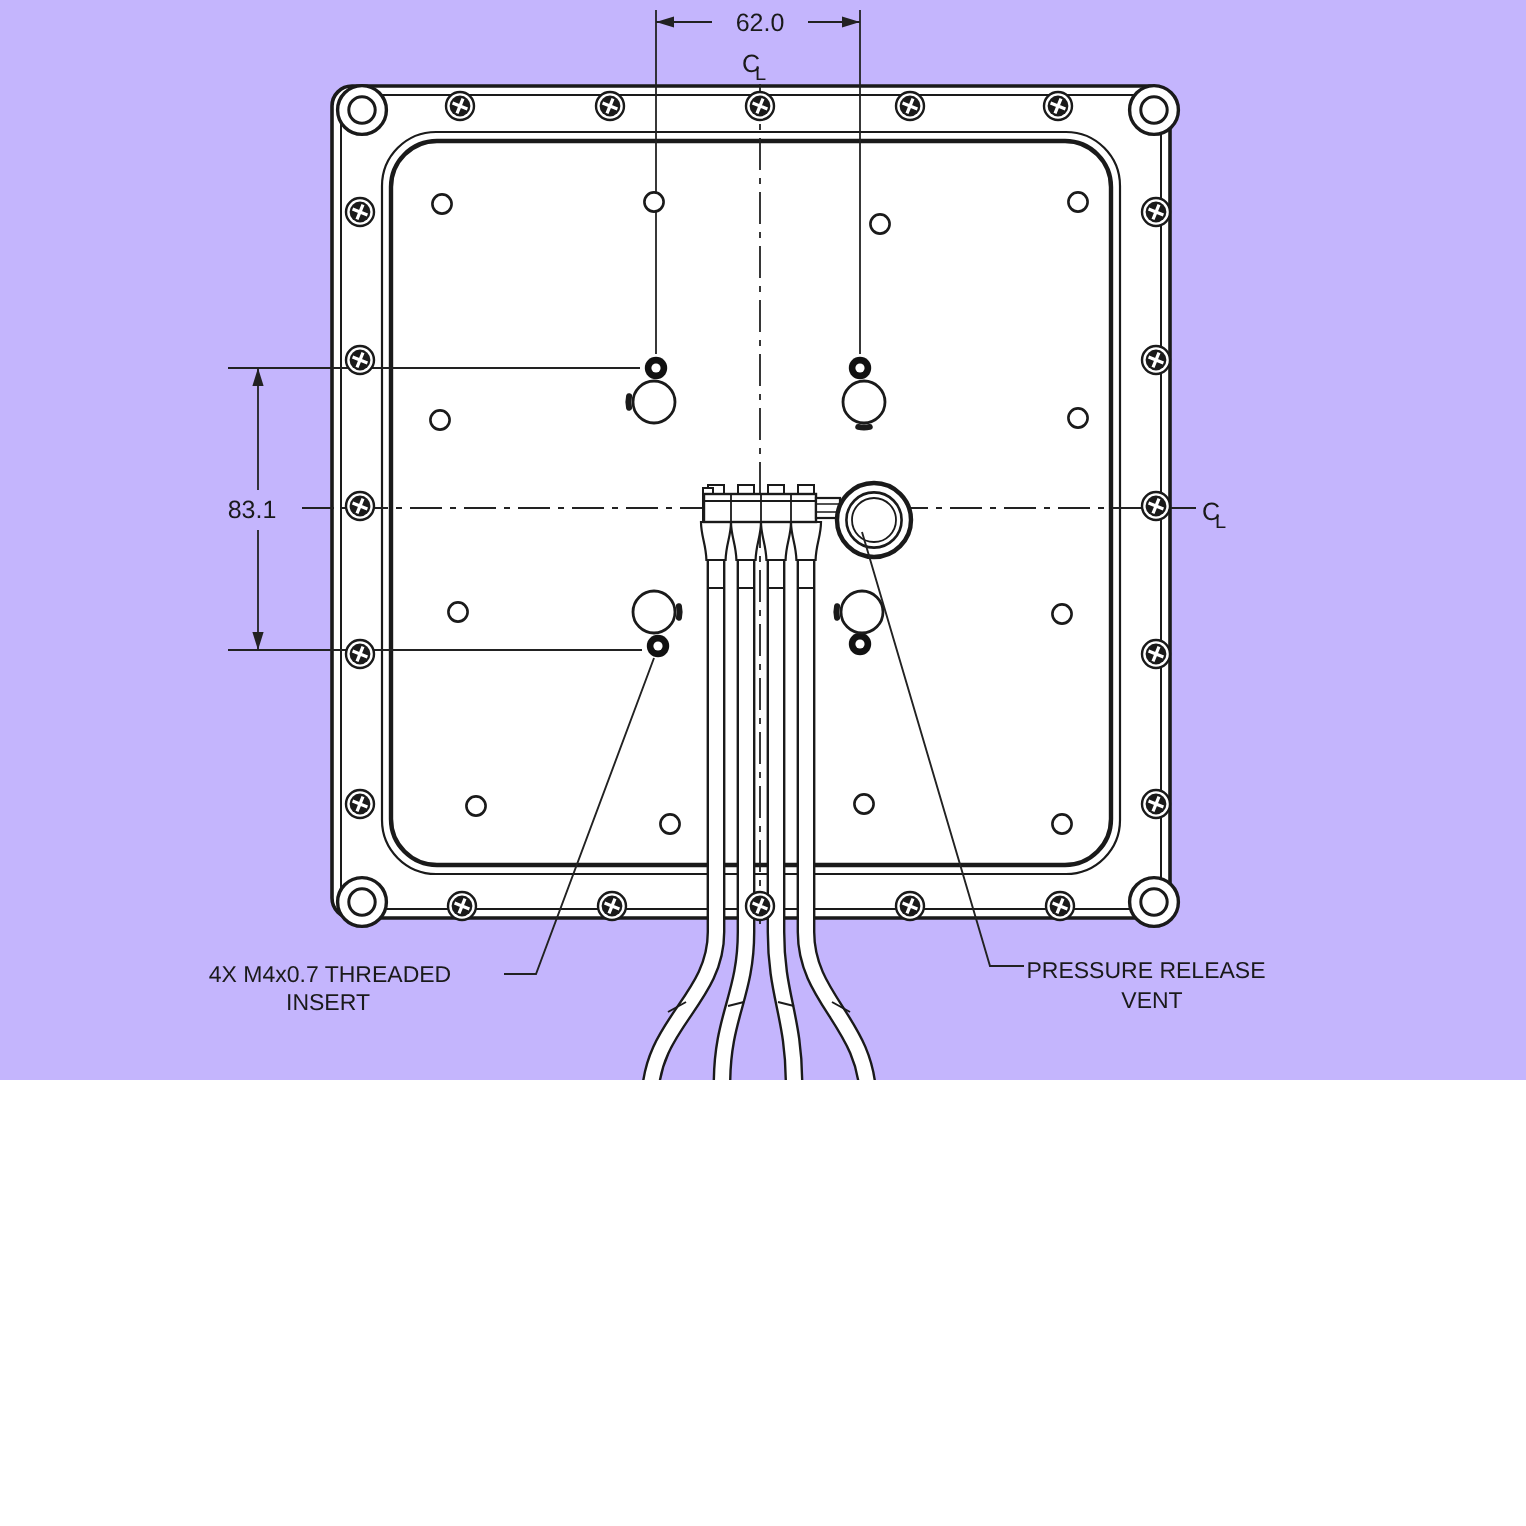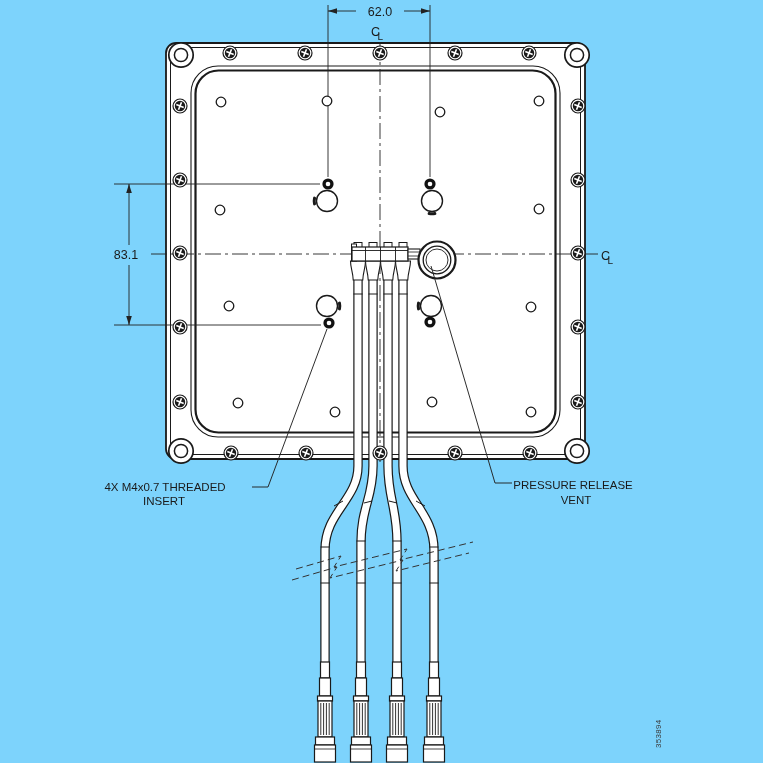--- a/index.html
+++ b/index.html
@@ -1,16 +1,16 @@
 <!DOCTYPE html>
 <html><head>
 <meta charset="utf-8">
 <style>
   html,body{margin:0;padding:0;background:#fff;}
-  .page{position:relative;width:763px;height:763px;background:#7dd3fc;overflow:hidden;
+  .page{position:relative;width:763px;height:540px;background:#c4b5fd;overflow:hidden;
         font-family:"Liberation Sans",sans-serif;}
   svg{position:absolute;left:0;top:0;}
   text{fill:#1a1a1a;}
   .dimtxt{font-size:12.5px;}
   .callout{font-size:11.5px;}
   .clc{font-size:12.5px;}
   .cll{font-size:10px;}
   .pn{font-size:8px;fill:#3a3a3a;letter-spacing:.3px;}
 </style>
 </head>

